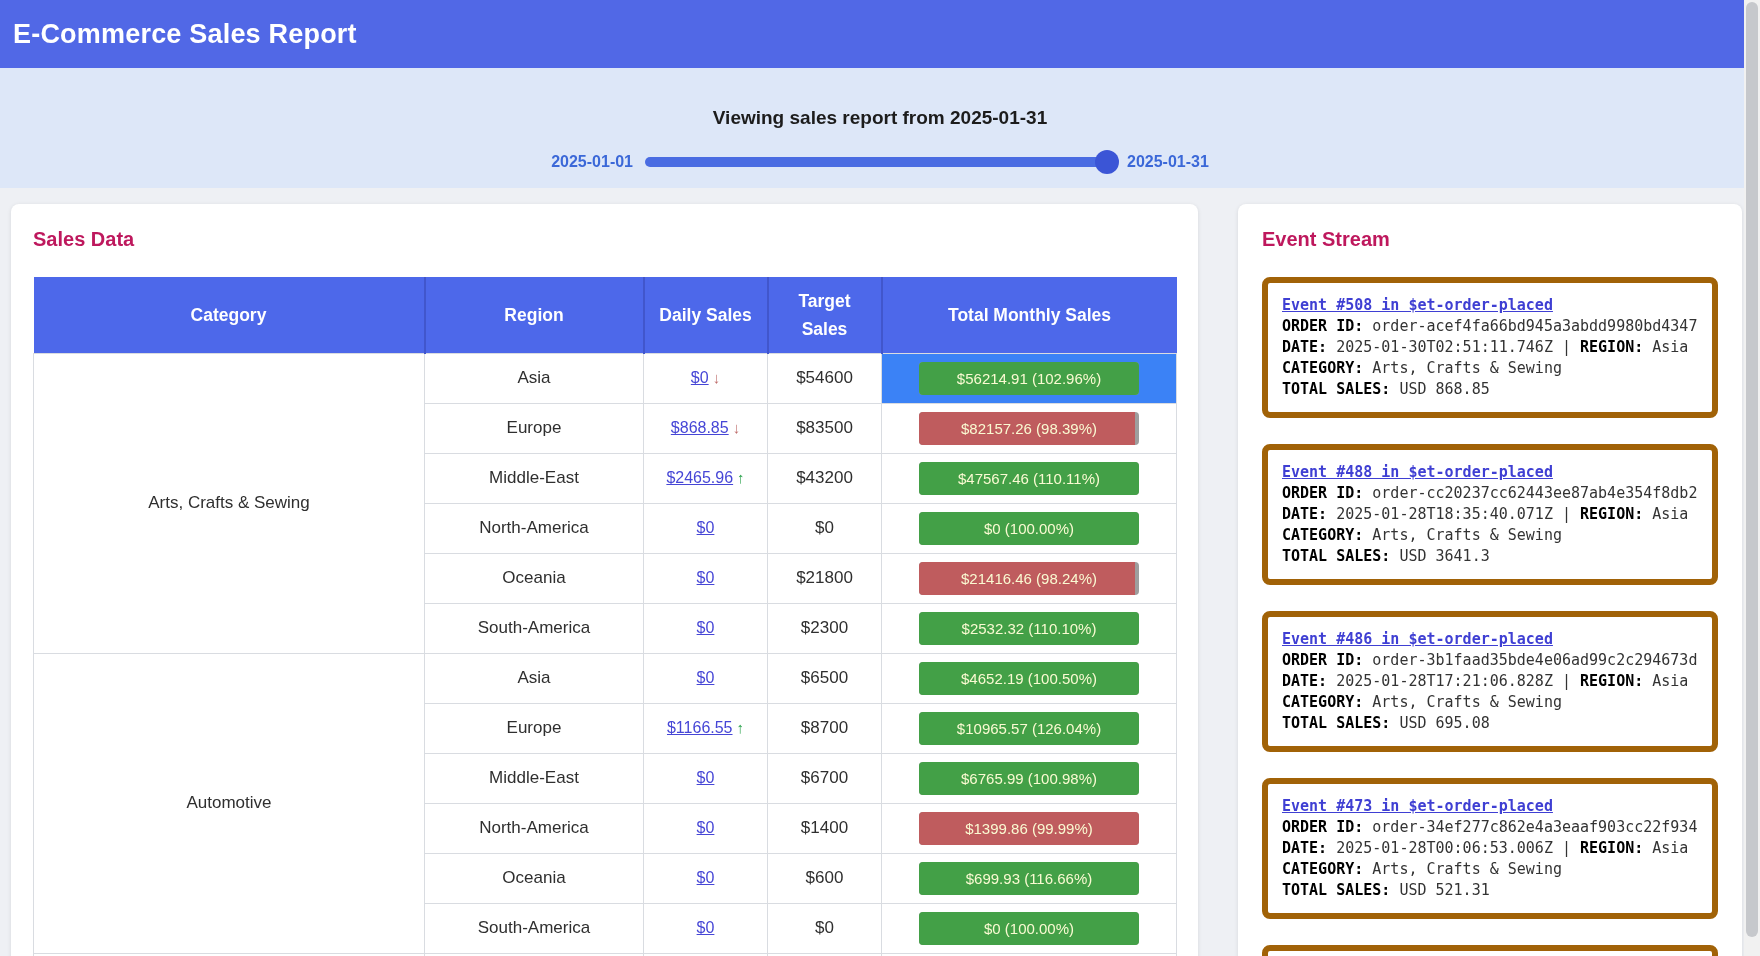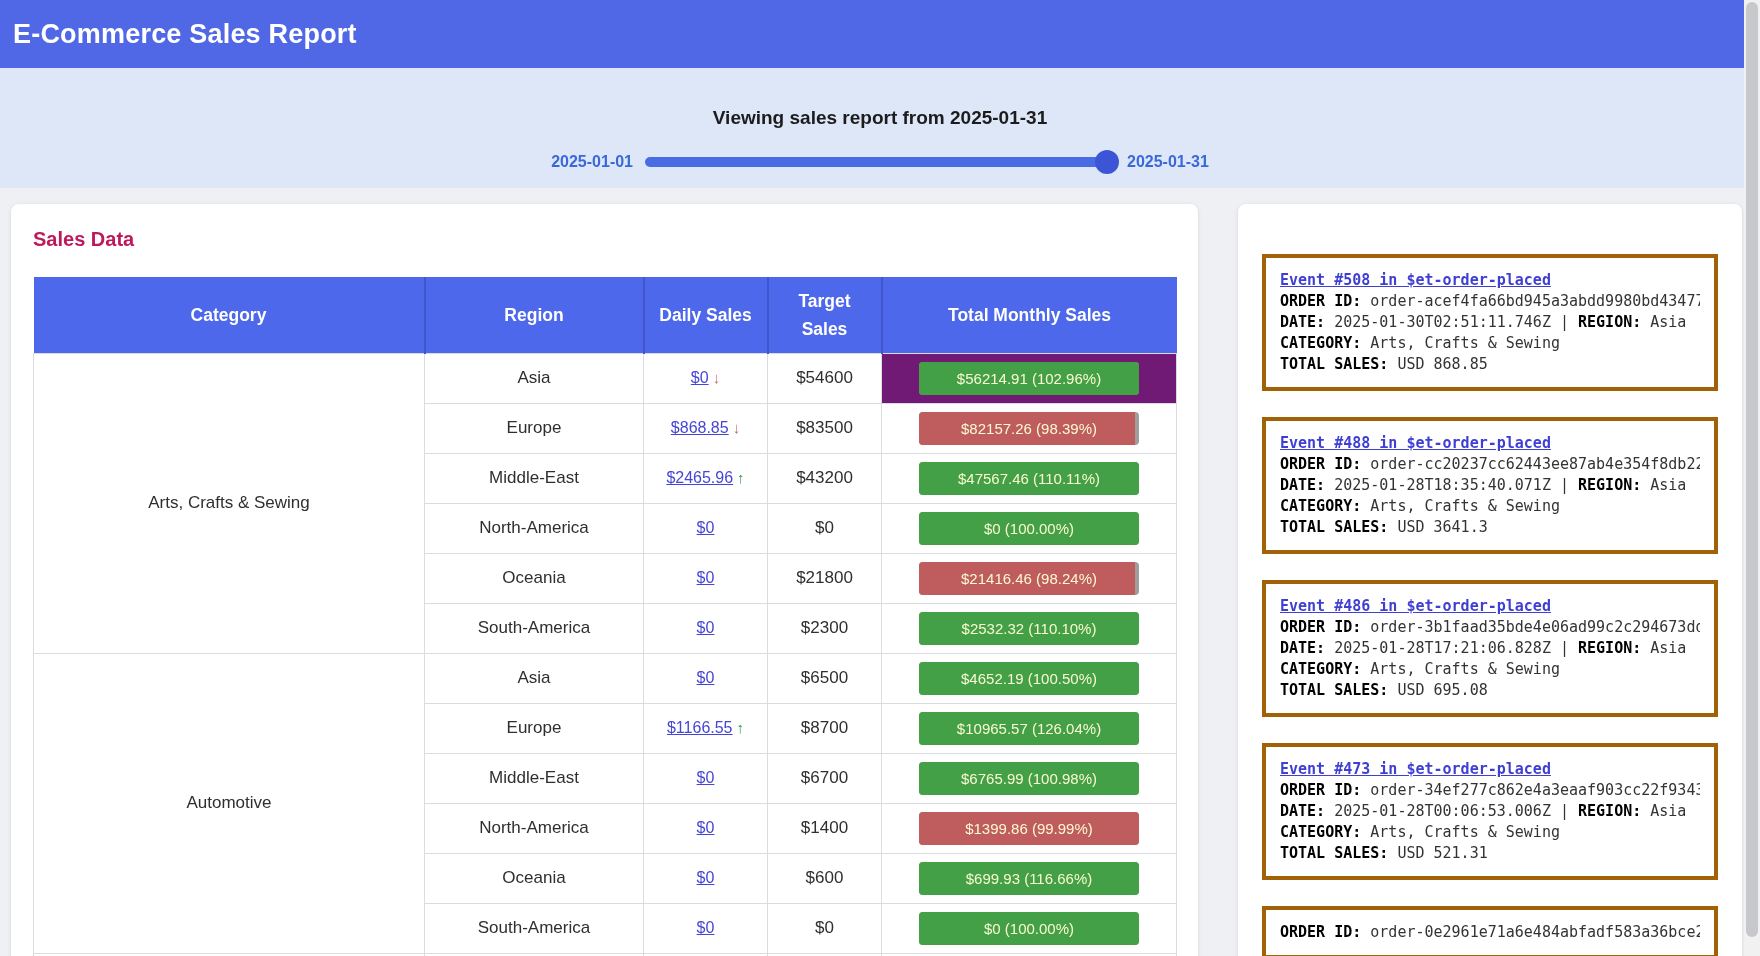--- a/index.html
+++ b/index.html
@@ -113,21 +113,21 @@
   table.sales tbody td {
     background: #ffffff;
     border: 1px solid #d9dce1;
     height: 50px;
     text-align: center;
     vertical-align: middle;
     font-size: 17px;
     color: #2f2f2f;
   }
   td.cat-cell { font-size: 17px; color: #2f2f2f; }
-  td.total-cell.highlight { background: #701a75; }
+  td.total-cell.highlight { background: #3b82f6; }
 
   a.daily-link {
     color: #4646d6;
     text-decoration: underline;
     font-size: 16px;
   }
   .trend { font-size: 15px; margin-left: 4px; }
   .trend.down { color: #c0706f; }
   .trend.up   { color: #2ea44f; }
 
@@ -148,22 +148,22 @@
     position: absolute;
     inset: 0;
     line-height: 33px;
     text-align: center;
     color: #fafad2;
     font-size: 15px;
   }
 
   
   .event-card {
-    border: 4px solid #a16207;
-    border-radius: 0;
+    border: 6px solid #a16207;
+    border-radius: 8px;
     padding: 12px 14px;
     margin-top: 26px;
     font-family: "DejaVu Sans Mono", "Liberation Mono", monospace;
     font-size: 15px;
     line-height: 21px;
     color: #333;
   }
   .event-card a.event-link {
     color: #3f3fd3;
     font-weight: bold;
@@ -308,20 +308,21 @@
             <td></td>
             <td></td>
             <td></td>
             <td class="total-cell"></td>
           </tr>
         </tbody>
     </table>
   </section>
 
   <section class="card events-card">
+    <h2 class="card-heading">Event Stream</h2>
     <div id="event-list">
         <div class="event-card">
           <div class="line"><a href="#" class="event-link">Event #508 in $et-order-placed</a></div>
           <div class="line"><span class="lbl">ORDER ID: </span><span>order-acef4fa66bd945a3abdd9980bd434779</span></div>
           <div class="line"><span class="lbl">DATE: </span><span>2025-01-30T02:51:11.746Z </span><span>| </span><span class="lbl">REGION: </span><span>Asia</span></div>
           <div class="line"><span class="lbl">CATEGORY: </span><span>Arts, Crafts &amp; Sewing</span></div>
           <div class="line"><span class="lbl">TOTAL SALES: </span><span>USD 868.85</span></div>
         </div>
         <div class="event-card">
           <div class="line"><a href="#" class="event-link">Event #488 in $et-order-placed</a></div>

